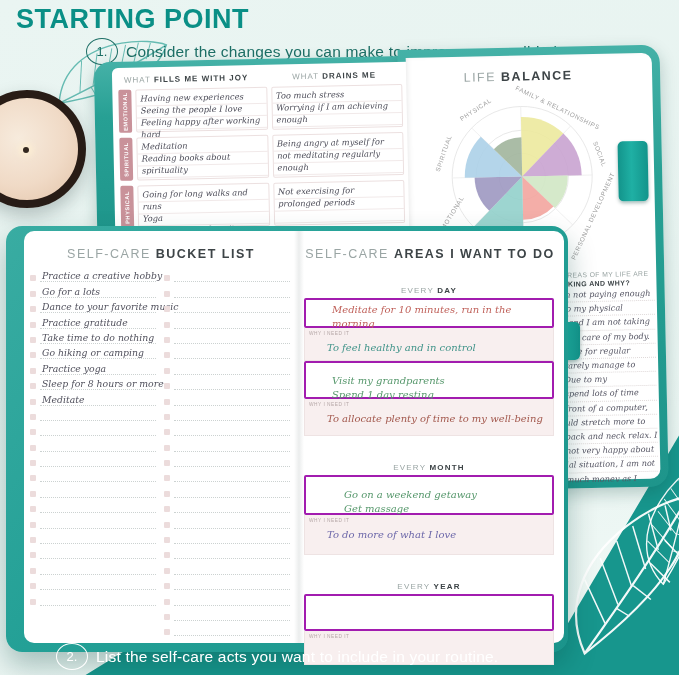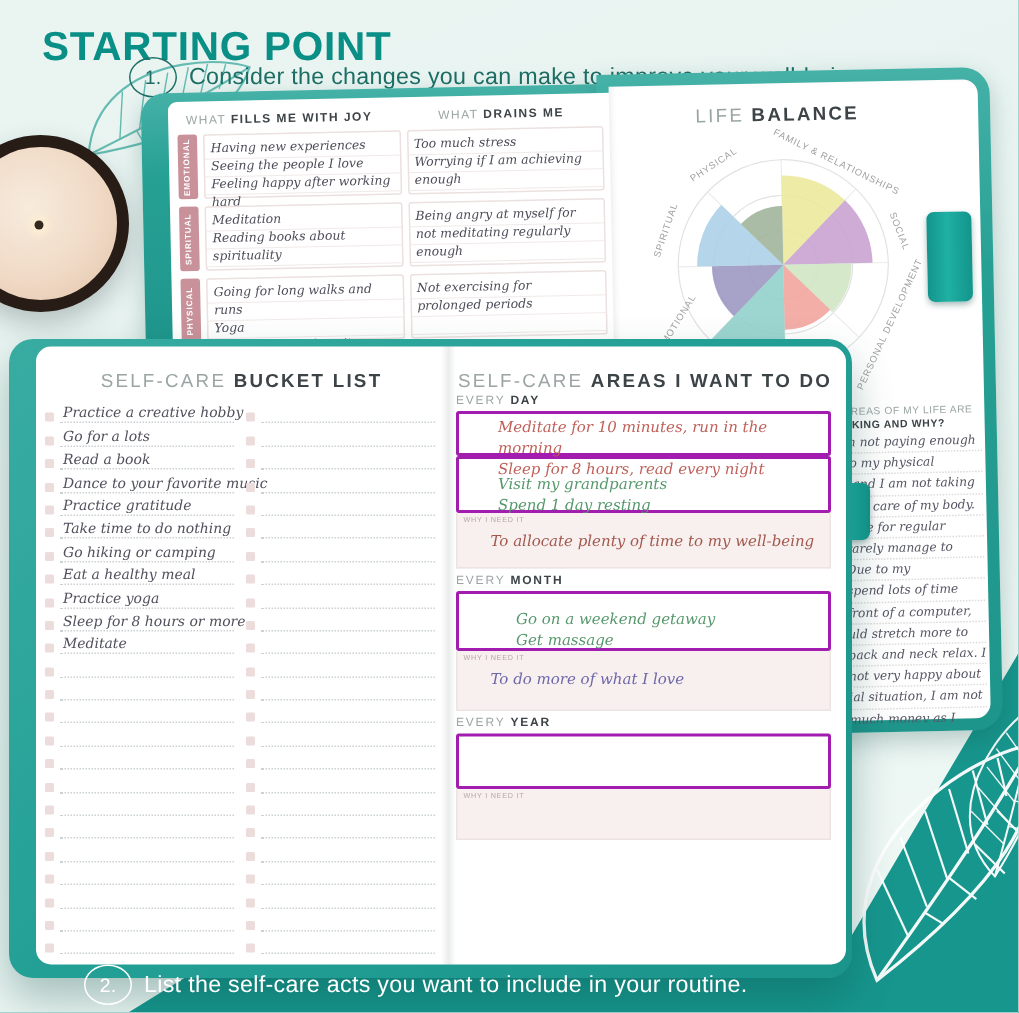--- a/index.html
+++ b/index.html
@@ -12,21 +12,21 @@
   
   .leaf{position:absolute;pointer-events:none;}
   
   .candle{position:absolute;left:-32px;top:90px;width:118px;height:118px;border-radius:50%;
     border:8px solid #281c16;box-sizing:border-box;
     background:radial-gradient(circle at 42% 40%,#f7ebdd 0%,#f0dac6 55%,#e2c3a8 100%);
     box-shadow:0 8px 18px rgba(20,40,40,.25);}
   .candle .wick{position:absolute;left:46%;top:48%;width:6px;height:6px;border-radius:50%;background:#33281f;
     box-shadow:0 0 6px 4px rgba(255,240,210,.8);}
   
-  .title{position:absolute;left:16px;top:4px;margin:12px;font-size:27px;font-weight:800;
+  .title{position:absolute;left:16px;top:4px;margin:0;font-size:27px;font-weight:800;
     letter-spacing:.5px;color:#0a8f86;}
   .step{position:absolute;display:flex;align-items:center;gap:8px;}
   .step1{left:86px;top:38px;color:#1d6f66;}
   .step2{left:56px;top:643px;color:#ffffff;z-index:30;}
   .step-num{display:inline-flex;align-items:center;justify-content:center;width:30px;height:25px;
     border:1.5px solid currentColor;border-radius:50%;font-size:13px;flex:0 0 auto;}
   .step-text{font-size:15.5px;font-weight:500;letter-spacing:.2px;}
   
   .lt{color:#9aa5a4;font-weight:400;}
   .bd{color:#3d4447;font-weight:700;}
@@ -79,21 +79,21 @@
   .page-bucket{position:absolute;left:4px;top:6px;width:266px;height:400px;}
   .page-acts{position:absolute;left:276px;top:6px;width:260px;height:400px;}
   
   .bucket-cols{position:absolute;left:2px;top:30px;right:4px;display:flex;gap:8px;}
   .bcol{flex:1;}
   .b-row{display:flex;align-items:flex-end;height:15.4px;gap:4px;position:relative;}
   .b-box{width:6px;height:6px;background:#ecdcdc;border-radius:1px;margin-bottom:1px;flex:0 0 auto;}
   .b-line{flex:1;border-bottom:1px dotted #ccd2d1;height:100%;position:relative;}
   .b-text{position:absolute;left:2px;bottom:0;font-size:9.3px;color:#50505c;white-space:nowrap;}
   
-  .sec-label{text-align:left;font-size:8px;letter-spacing:1.2px;height:12px;margin-top:3px;}
+  .sec-label{text-align:center;font-size:8px;letter-spacing:1.2px;height:12px;margin-top:27px;}
   .sec-entry{border:2px solid #a21caf;border-radius:2px;background:#fff;
     padding-left:26px;font-size:10px;line-height:14px;white-space:pre-line;box-sizing:border-box;}
   .sec-why{background:#f8efef;border:1px solid #eee3e3;border-top:none;position:relative;box-sizing:border-box;}
   .why-label{position:absolute;left:4px;top:3px;font-size:4.8px;letter-spacing:.5px;color:#b6a8a8;}
   .why-text{padding:14px 0 0 22px;font-size:10px;}
 </style>
 </head>
 <body>
 
 <div class="stage">
@@ -286,51 +286,39 @@
               </div>
               <div class="b-row">
                 <span class="b-box"></span>
                 <div class="b-line">
                   <span class="b-text hw">Go for a lots</span>
                 </div>
               </div>
               <div class="b-row">
                 <span class="b-box"></span>
                 <div class="b-line">
-                  <span class="b-text hw">Read a book</span>
-                </div>
-              </div>
-              <div class="b-row">
-                <span class="b-box"></span>
-                <div class="b-line">
                   <span class="b-text hw">Dance to your favorite music</span>
                 </div>
               </div>
               <div class="b-row">
                 <span class="b-box"></span>
                 <div class="b-line">
                   <span class="b-text hw">Practice gratitude</span>
                 </div>
               </div>
               <div class="b-row">
                 <span class="b-box"></span>
                 <div class="b-line">
                   <span class="b-text hw">Take time to do nothing</span>
                 </div>
               </div>
               <div class="b-row">
                 <span class="b-box"></span>
                 <div class="b-line">
                   <span class="b-text hw">Go hiking or camping</span>
-                </div>
-              </div>
-              <div class="b-row">
-                <span class="b-box"></span>
-                <div class="b-line">
-                  <span class="b-text hw">Eat a healthy meal</span>
                 </div>
               </div>
               <div class="b-row">
                 <span class="b-box"></span>
                 <div class="b-line">
                   <span class="b-text hw">Practice yoga</span>
                 </div>
               </div>
               <div class="b-row">
                 <span class="b-box"></span>
@@ -500,20 +488,24 @@
       <div class="gutter"></div>
       <div class="page-acts">
         <div class="bp-title">
           <span class="lt">SELF-CARE</span>
           <span class="bd">AREAS I WANT TO DO</span>
         </div>
         <div id="acts-sections" style="position:absolute;left:4px;top:22px;right:6px;">
             <div class="sec-label"><span class="lt">EVERY </span><span class="bd">DAY</span></div>
             <div class="sec-entry hw" style="height: 30px; padding-top: 3px; color: rgb(191, 95, 88);">Meditate for 10 minutes, run in the morning
 Sleep for 8 hours, read every night</div>
+            <div class="sec-why" style="height: 33px;">
+              <span class="why-label">WHY I NEED IT</span>
+              <div class="why-text hw" style="color: rgb(65, 148, 138);">To feel healthy and in control</div>
+            </div>
             <div class="sec-entry hw" style="height: 38px; padding-top: 11px; color: rgb(85, 151, 107);">Visit my grandparents
 Spend 1 day resting</div>
             <div class="sec-why" style="height: 37px;">
               <span class="why-label">WHY I NEED IT</span>
               <div class="why-text hw" style="color: rgb(162, 87, 76);">To allocate plenty of time to my well-being</div>
             </div>
             <div class="sec-label"><span class="lt">EVERY </span><span class="bd">MONTH</span></div>
             <div class="sec-entry hw" style="height: 40px; padding-top: 11px; color: rgb(85, 151, 107); padding-left: 38px;">Go on a weekend getaway
 Get massage</div>
             <div class="sec-why" style="height: 40px;">

